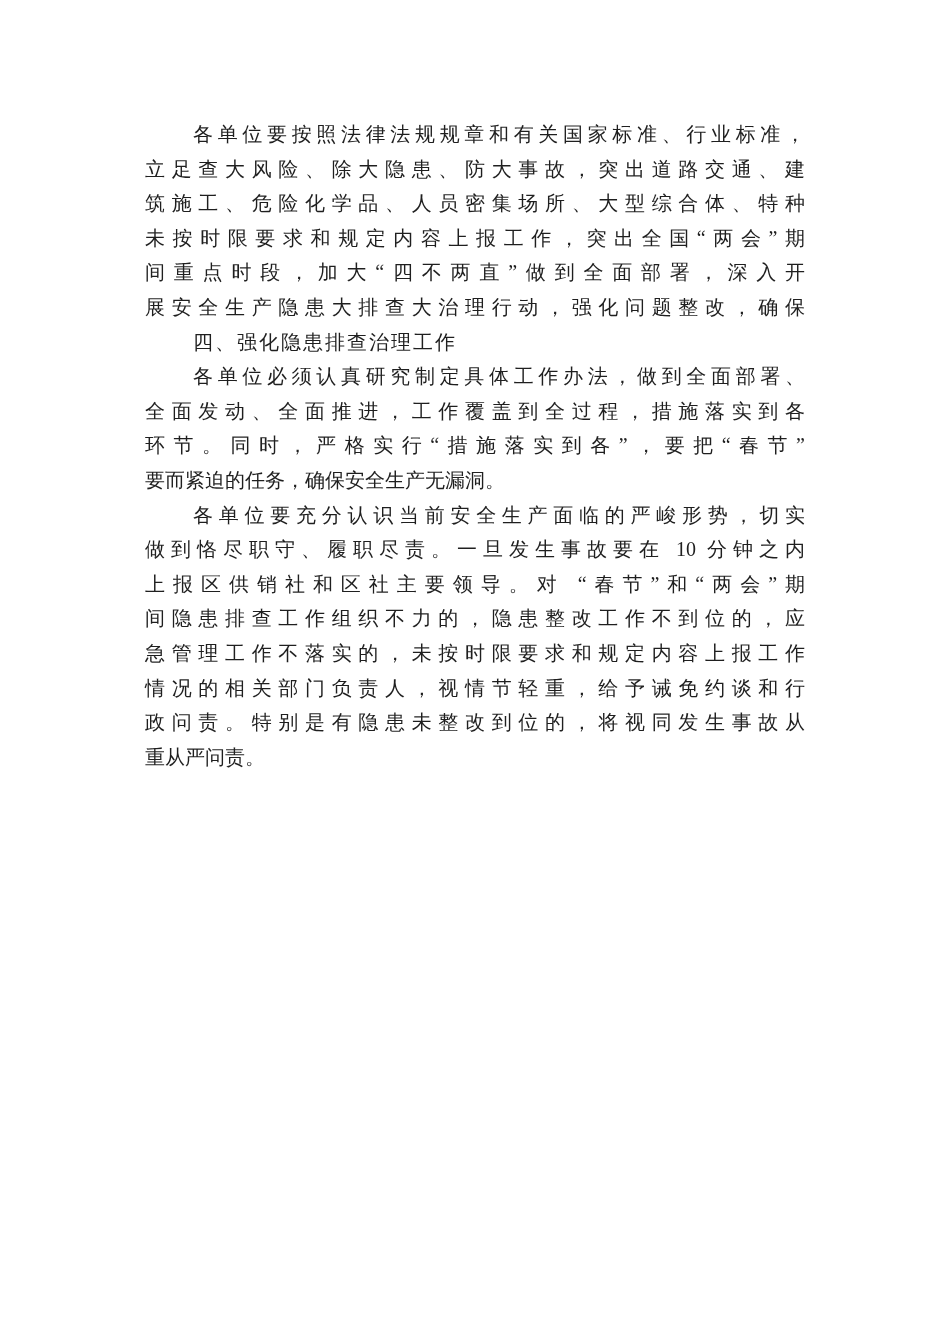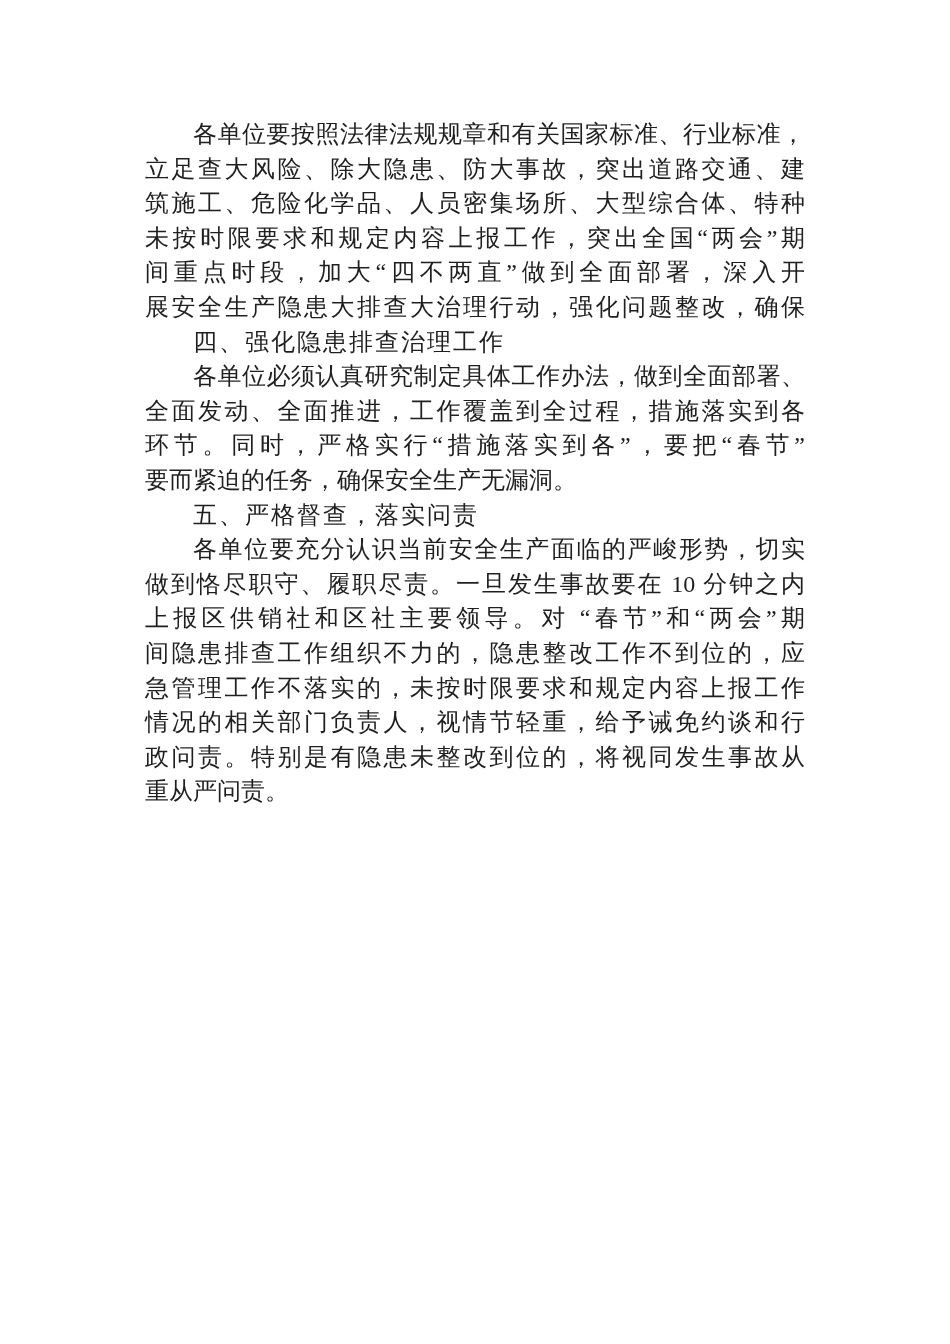--- a/index.html
+++ b/index.html
@@ -17,21 +17,21 @@
   }
   .content {
     position: absolute;
     left: 145px;
     top: 117px;
     width: 660px;
   }
   .line {
     height: 34.6px;
     line-height: 34.6px;
-    font-size: 24px;
+    font-size: 20px;
     color: #1f1f1f;
     white-space: pre;
     overflow: visible;
   }
   .line.justify {
     white-space: normal;
     text-align: justify;
     text-align-last: justify;
   }
   .line.indent {
@@ -50,21 +50,20 @@
     <div class="line justify">立足查大风险、除大隐患、防大事故，突出道路交通、建</div>
     <div class="line justify">筑施工、危险化学品、人员密集场所、大型综合体、特种</div>
     <div class="line justify">未按时限要求和规定内容上报工作，突出全国“两会”期</div>
     <div class="line justify">间重点时段，加大“四不两直”做到全面部署，深入开</div>
     <div class="line justify">展安全生产隐患大排查大治理行动，强化问题整改，确保</div>
     <div class="line indent heading">四、强化隐患排查治理工作</div>
     <div class="line justify indent">各单位必须认真研究制定具体工作办法，做到全面部署、</div>
     <div class="line justify">全面发动、全面推进，工作覆盖到全过程，措施落实到各</div>
     <div class="line justify">环节。同时，严格实行“措施落实到各”，要把“春节”</div>
     <div class="line">要而紧迫的任务，确保安全生产无漏洞。</div>
-    <div class="line indent heading">五、严格督查，落实问责</div>
     <div class="line justify indent">各单位要充分认识当前安全生产面临的严峻形势，切实</div>
     <div class="line justify">做到恪尽职守、履职尽责。一旦发生事故要在 10 分钟之内</div>
     <div class="line justify">上报区供销社和区社主要领导。对 “春节”和“两会”期</div>
     <div class="line justify">间隐患排查工作组织不力的，隐患整改工作不到位的，应</div>
     <div class="line justify">急管理工作不落实的，未按时限要求和规定内容上报工作</div>
     <div class="line justify">情况的相关部门负责人，视情节轻重，给予诫免约谈和行</div>
     <div class="line justify">政问责。特别是有隐患未整改到位的，将视同发生事故从</div>
     <div class="line">重从严问责。</div>
   </div>
 </div>

